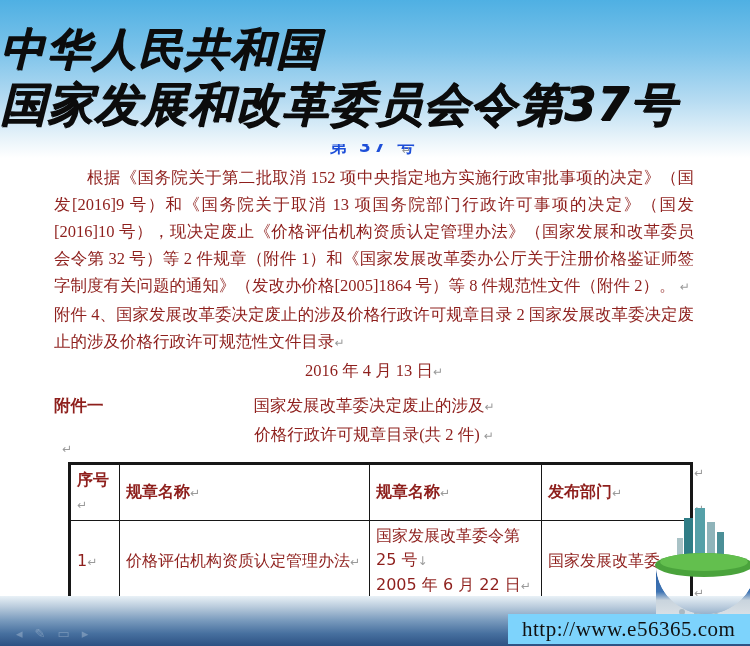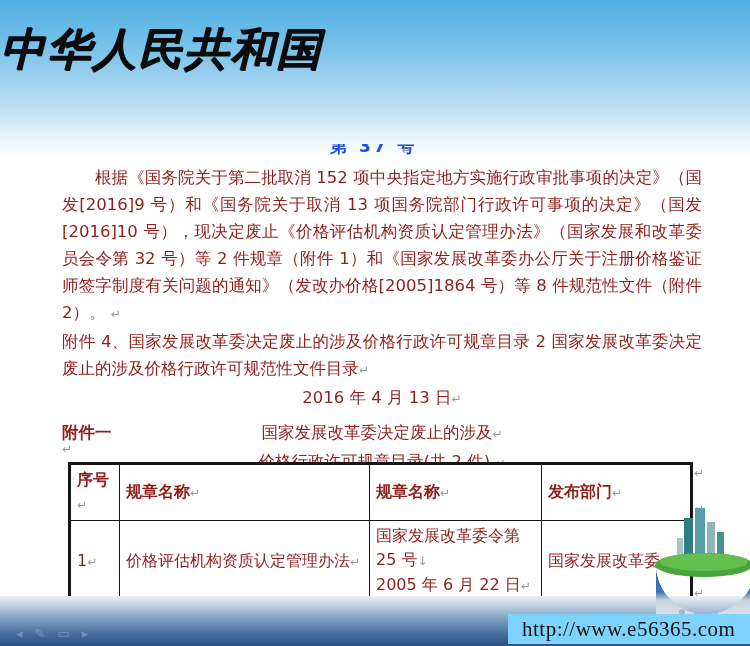--- a/index.html
+++ b/index.html
@@ -32,22 +32,22 @@
   .order-no {
     display:block; margin-top:-9px; color:#1d4ed8; font-size:17px; font-weight:bold;
     letter-spacing:3px; white-space:nowrap;
   }
   .order-no-mark {
     position:absolute; left:402px; top:144px; color:#8f9499; font-size:11px;
   }
 
   
   .doc-body {
-    position:absolute; left:62px; top:164px; width:640px;
-    color:#8e1f1c; font-size:16.5px; line-height:27px;
+    position:absolute; left:54px; top:164px; width:640px;
+    color:#8e1f1c; font-size:16.5px; line-height:27px;font-family:Liberation Serif, serif;
   }
   .doc-body p.p1 { text-indent:2em; text-align:justify; }
   .doc-body p.p2 { text-align:justify; }
   .centered { text-align:center; }
   .mark { color:#9a9a9a; font-size:12px; font-weight:normal; }
   .attach-row { position:relative; margin-top:6px; }
   .attach-label { position:absolute; left:0; top:0; font-weight:bold; }
 
   .stray-mark { position:absolute; left:62px; top:442px; color:#9a9a9a; font-size:12px; }
 
@@ -98,20 +98,21 @@
 </style>
 </head>
 <body>
 
 <div class="slide">
 
   <div class="sky"></div>
 
   <div class="title-block">
     <div class="title-line1">中华人民共和国</div>
+    <div class="title-line2">国家发展和改革委员会令第37号</div>
   </div>
 
   <div class="order-no-wrap">
     <span class="order-no">第 37 号</span>
   </div>
   <span class="order-no-mark">↵</span>
 
   <div class="doc-body">
     <p class="p1"><span>根据《国务院关于第二批取消 152 项中央指定地方实施行政审批事项的决定》（国发[2016]9 号）和《国务院关于取消 13 项国务院部门行政许可事项的决定》（国发[2016]10 号），现决定废止《价格评估机构资质认定管理办法》（国家发展和改革委员会令第 32 号）等 2 件规章（附件 1）和《国家发展改革委办公厅关于注册价格鉴证师签字制度有关问题的通知》（发改办价格[2005]1864 号）等 8 件规范性文件（附件 2）。</span> <span class="mark">↵</span></p>
     <p class="p2"><span>附件 4、国家发展改革委决定废止的涉及价格行政许可规章目录 2 国家发展改革委决定废止的涉及价格行政许可规范性文件目录</span><span class="mark">↵</span></p>

